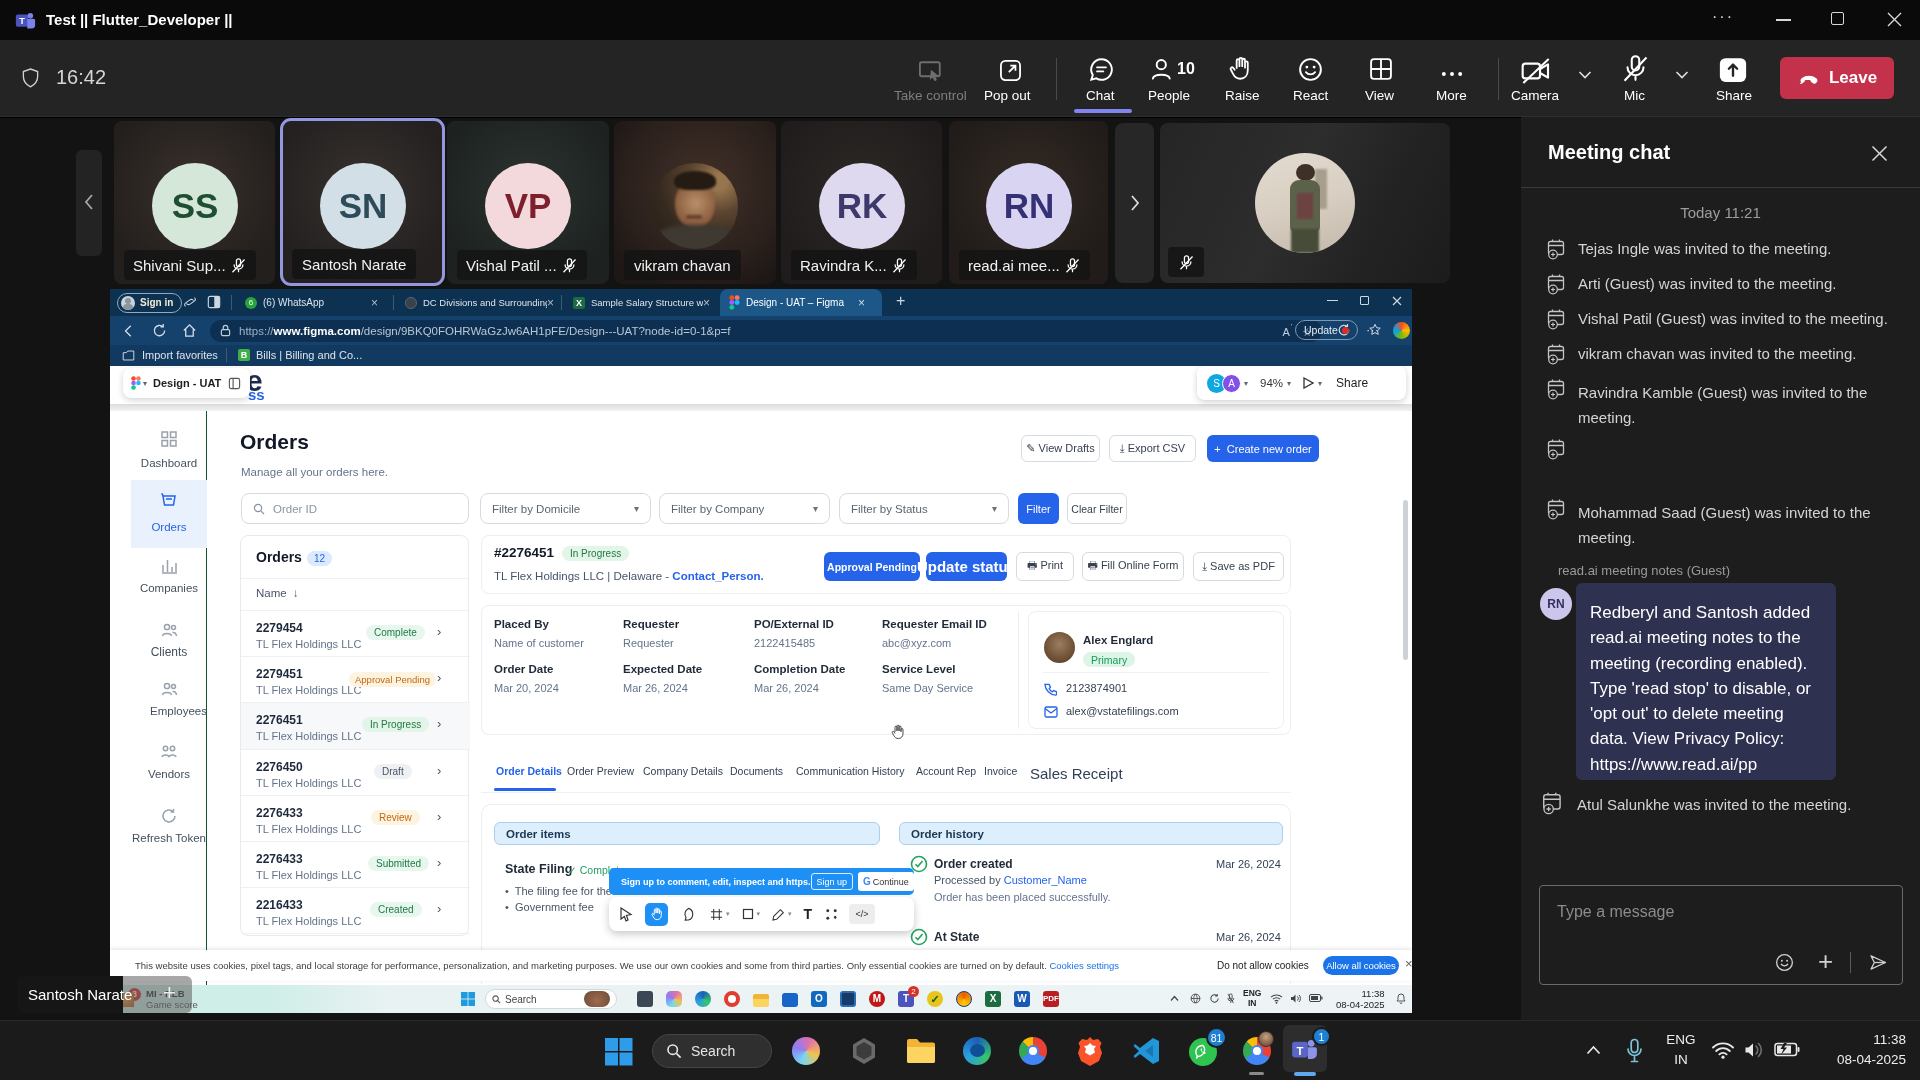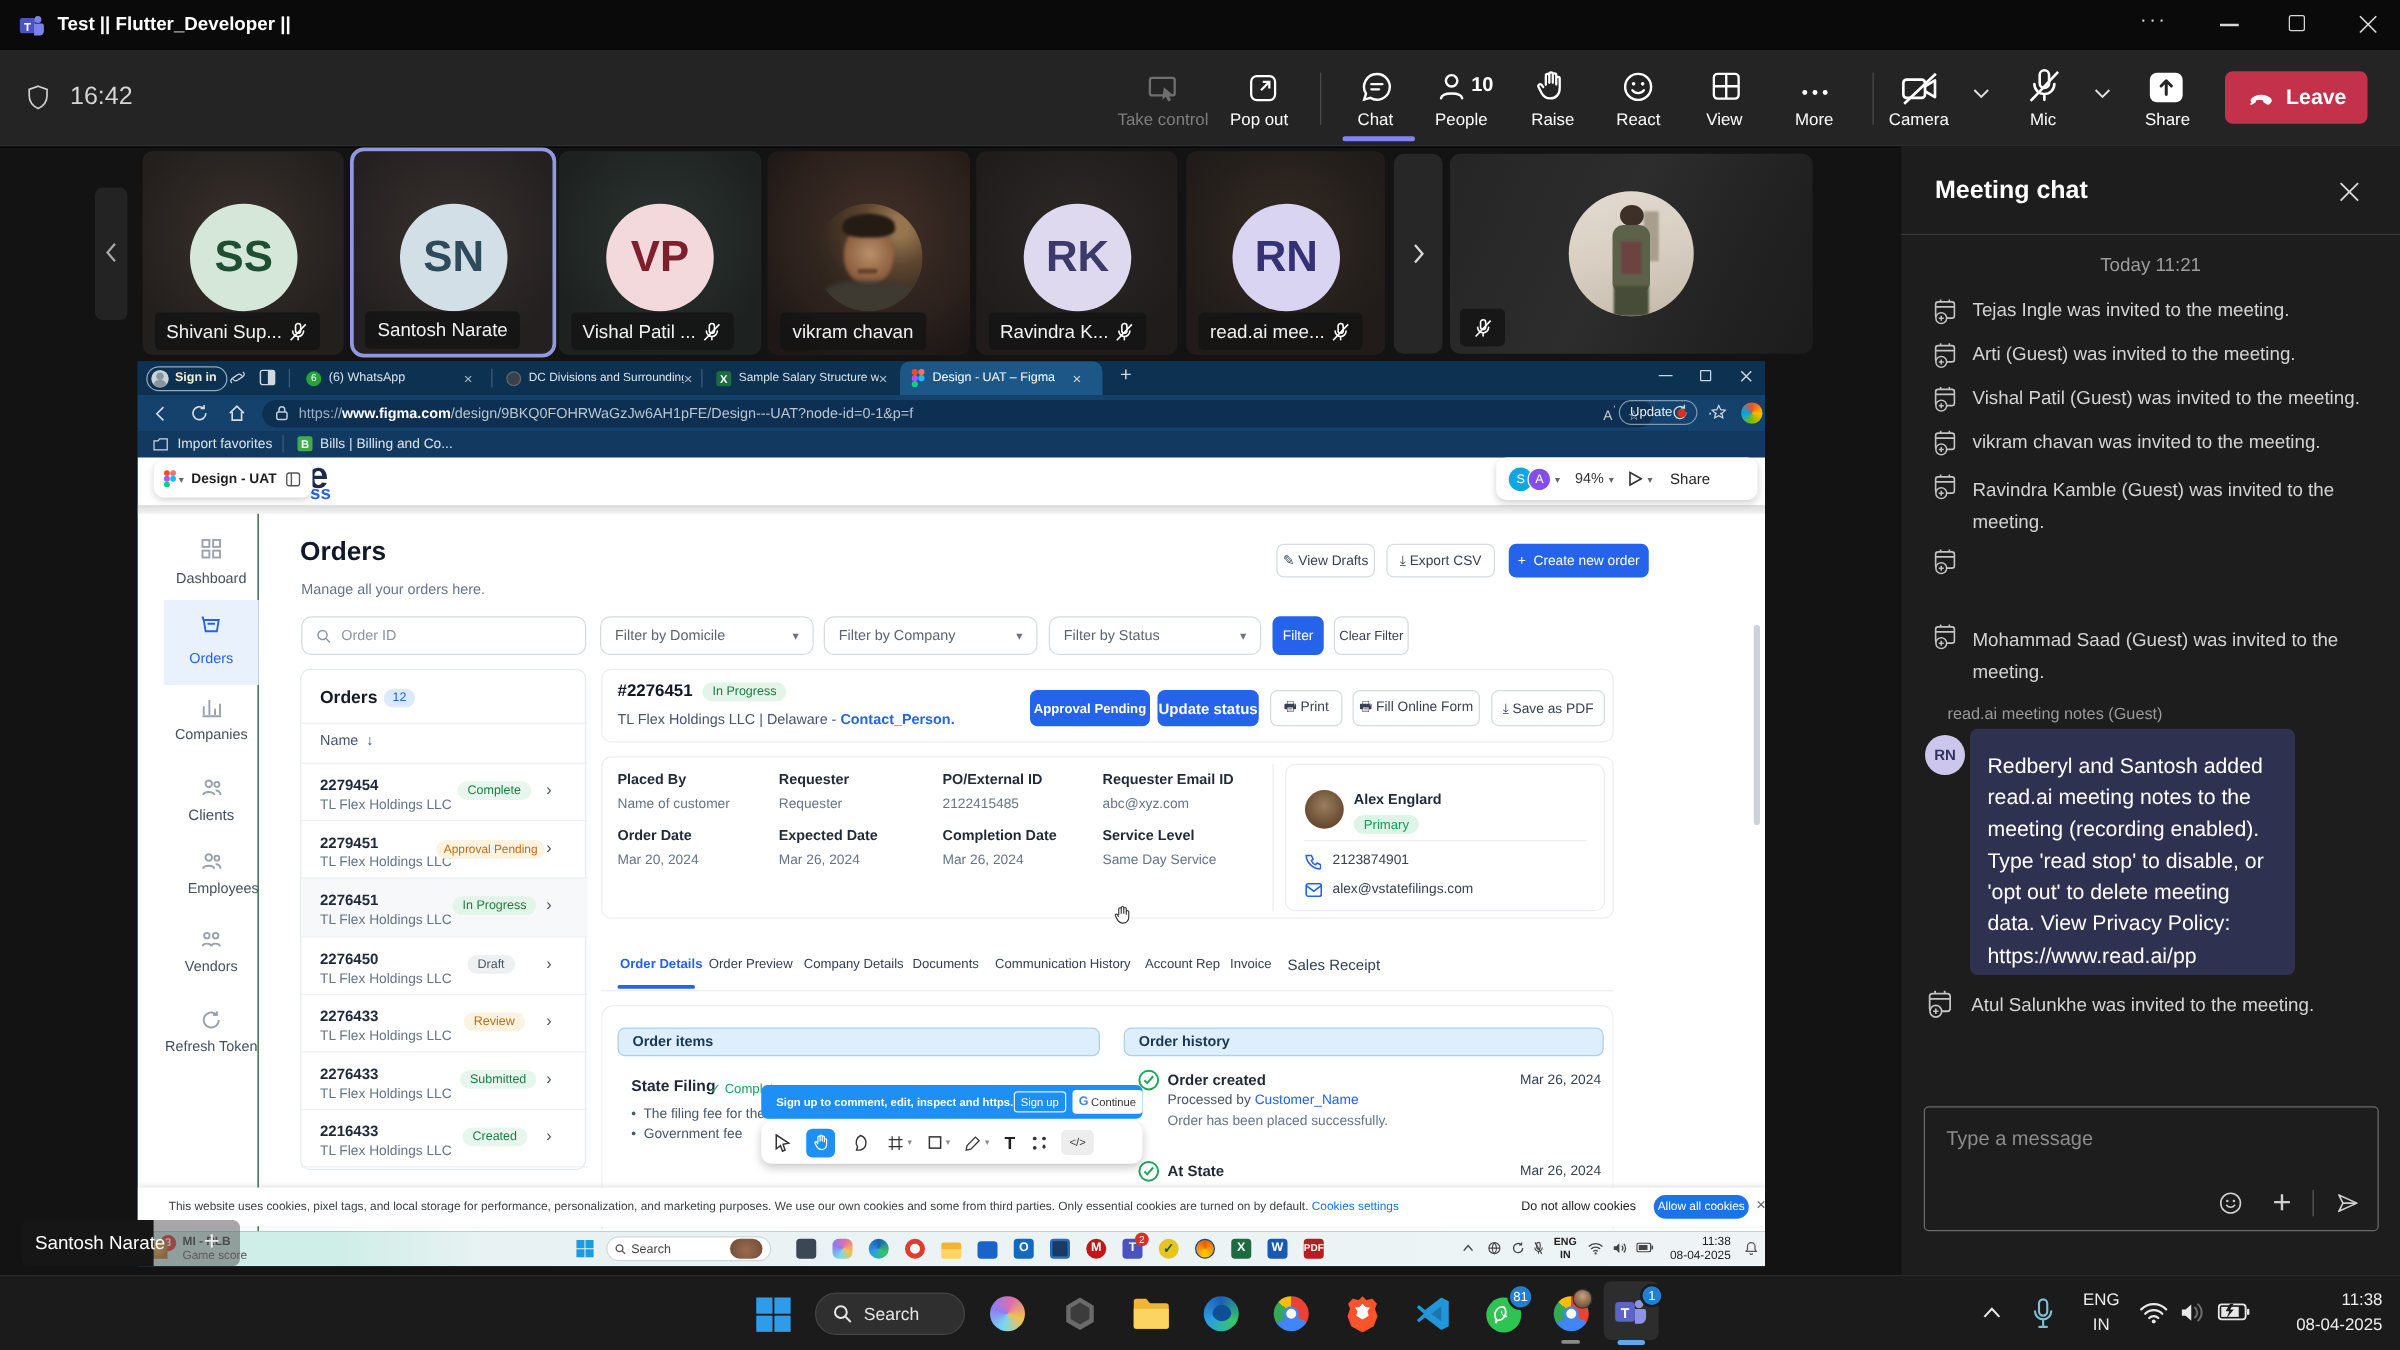--- a/index.html
+++ b/index.html
@@ -431,21 +431,21 @@
       <span class="a" style="left:129px;top:366px;padding:2px 8px;background:#e8f7ee;border-radius:10px;font-size:10px;color:#1d7a46">Created</span>
       <span class="a" style="left:196px;top:365px;font-size:13px;color:#475569">›</span>
       <div class="a" style="left:0;top:397px;width:229px;height:1px;background:#eef0f3"></div>
     </div>
 
     <div class="a" style="left:371px;top:169px;width:810px;height:59px;border:1px solid #eceef1;border-radius:8px"></div>
     <span class="a" style="left:384px;top:179px;font-size:13.5px;font-weight:bold;color:#111827">#2276451</span>
     <span class="a" style="left:452px;top:180px;padding:2px 8px;background:#e3f4e9;border-radius:10px;font-size:10px;color:#1f7a3f">In Progress</span>
     <span class="a" style="left:384px;top:204px;font-size:11.5px;color:#475569">TL Flex Holdings LLC | Delaware - <span style="color:#2563eb;font-weight:600">Contact_Person.</span></span>
     <div class="a f" style="left:714px;top:186px;width:96px;height:29px;background:#2563eb;border-radius:6px;justify-content:center;font-size:10.5px;color:#fff;font-weight:600">Approval Pending</div>
-    <div class="a f" style="left:816px;top:186px;width:81px;height:29px;background:#2563eb;border-radius:6px;justify-content:center;font-size:12px;color:#fff;font-weight:600">Update status</div>
+    <div class="a f" style="left:816px;top:186px;width:81px;height:29px;background:#2563eb;border-radius:6px;justify-content:center;font-size:15px;color:#fff;font-weight:600">Update status</div>
     <div class="a f" style="left:906px;top:186px;width:58px;height:29px;border:1px solid #d7dbe0;border-radius:6px;justify-content:center;font-size:11px;color:#374151">🖶&nbsp;Print</div>
     <div class="a f" style="left:972px;top:186px;width:102px;height:29px;border:1px solid #d7dbe0;border-radius:6px;justify-content:center;font-size:11px;color:#374151">🖶&nbsp;Fill Online Form</div>
     <div class="a f" style="left:1083px;top:186px;width:91px;height:29px;border:1px solid #d7dbe0;border-radius:6px;justify-content:center;font-size:11px;color:#374151">⤓&nbsp;Save as PDF</div>
 
     <div class="a" style="left:371px;top:239px;width:810px;height:130px;border:1px solid #eceef1;border-radius:8px"></div>
     <span class="a" style="left:384px;top:252px;font-size:11.5px;font-weight:600;color:#1f2937">Placed By</span>
     <span class="a" style="left:513px;top:252px;font-size:11.5px;font-weight:600;color:#1f2937">Requester</span>
     <span class="a" style="left:644px;top:252px;font-size:11.5px;font-weight:600;color:#1f2937">PO/External ID</span>
     <span class="a" style="left:772px;top:252px;font-size:11.5px;font-weight:600;color:#1f2937">Requester Email ID</span>
     <span class="a" style="left:384px;top:271px;font-size:11px;color:#64748b">Name of customer</span>
@@ -481,21 +481,21 @@
         <path d="M5 8V3.2a1 1 0 0 1 2 0V7m0-.2V2.2a1 1 0 0 1 2 0V7m0 0V3a1 1 0 0 1 2 0v4.5m0 .3V5.4a1 1 0 0 1 2 .3v3.8c0 3-1.8 5-4.6 5-2.2 0-3.6-1-4.6-3l-1.6-3a1 1 0 0 1 1.7-.9L5 9.5" fill="#fff" stroke="#333" stroke-width=".9"></path>
       </svg>
 
     <span class="a" style="left:386px;top:399px;font-size:10.5px;font-weight:600;color:#2563eb">Order Details</span>
     <span class="a" style="left:457px;top:399px;font-size:10.5px;color:#334155">Order Preview</span>
     <span class="a" style="left:533px;top:399px;font-size:10.5px;color:#334155">Company Details</span>
     <span class="a" style="left:620px;top:399px;font-size:10.5px;color:#334155">Documents</span>
     <span class="a" style="left:686px;top:399px;font-size:10.5px;color:#334155">Communication History</span>
     <span class="a" style="left:806px;top:399px;font-size:10.5px;color:#334155">Account Rep</span>
     <span class="a" style="left:874px;top:399px;font-size:10.5px;color:#334155">Invoice</span>
-    <span class="a" style="left:920px;top:399px;font-size:12px;color:#334155">Sales Receipt</span>
+    <span class="a" style="left:920px;top:399px;font-size:15px;color:#334155">Sales Receipt</span>
     <div class="a" style="left:384px;top:422px;width:62px;height:3px;background:#2563eb;border-radius:2px"></div>
     <div class="a" style="left:371px;top:426px;width:810px;height:1px;background:#eef0f3"></div>
 
     <div class="a" style="left:371px;top:438px;width:810px;height:180px;border:1px solid #eceef1;border-radius:10px 10px 0 0;border-bottom:none"></div>
 
     <div class="a f" style="left:384px;top:456px;width:386px;height:23px;background:#ddeefc;border:1px solid #abcfee;border-radius:6px;padding:0 11px;font-size:11.5px;font-weight:600;color:#173753">Order items</div>
     <span class="a" style="left:395px;top:496px;font-size:12.5px;font-weight:bold;color:#1f2937">State Filing</span>
     <span class="a" style="left:458px;top:498px;font-size:10.5px;color:#1d9e5f">✓&nbsp;Complet</span>
     <span class="a" style="left:395px;top:519px;font-size:11px;color:#475569">•&nbsp; The filing fee for the a</span>
     <span class="a" style="left:395px;top:535px;font-size:11px;color:#475569">•&nbsp; Government fee</span>

